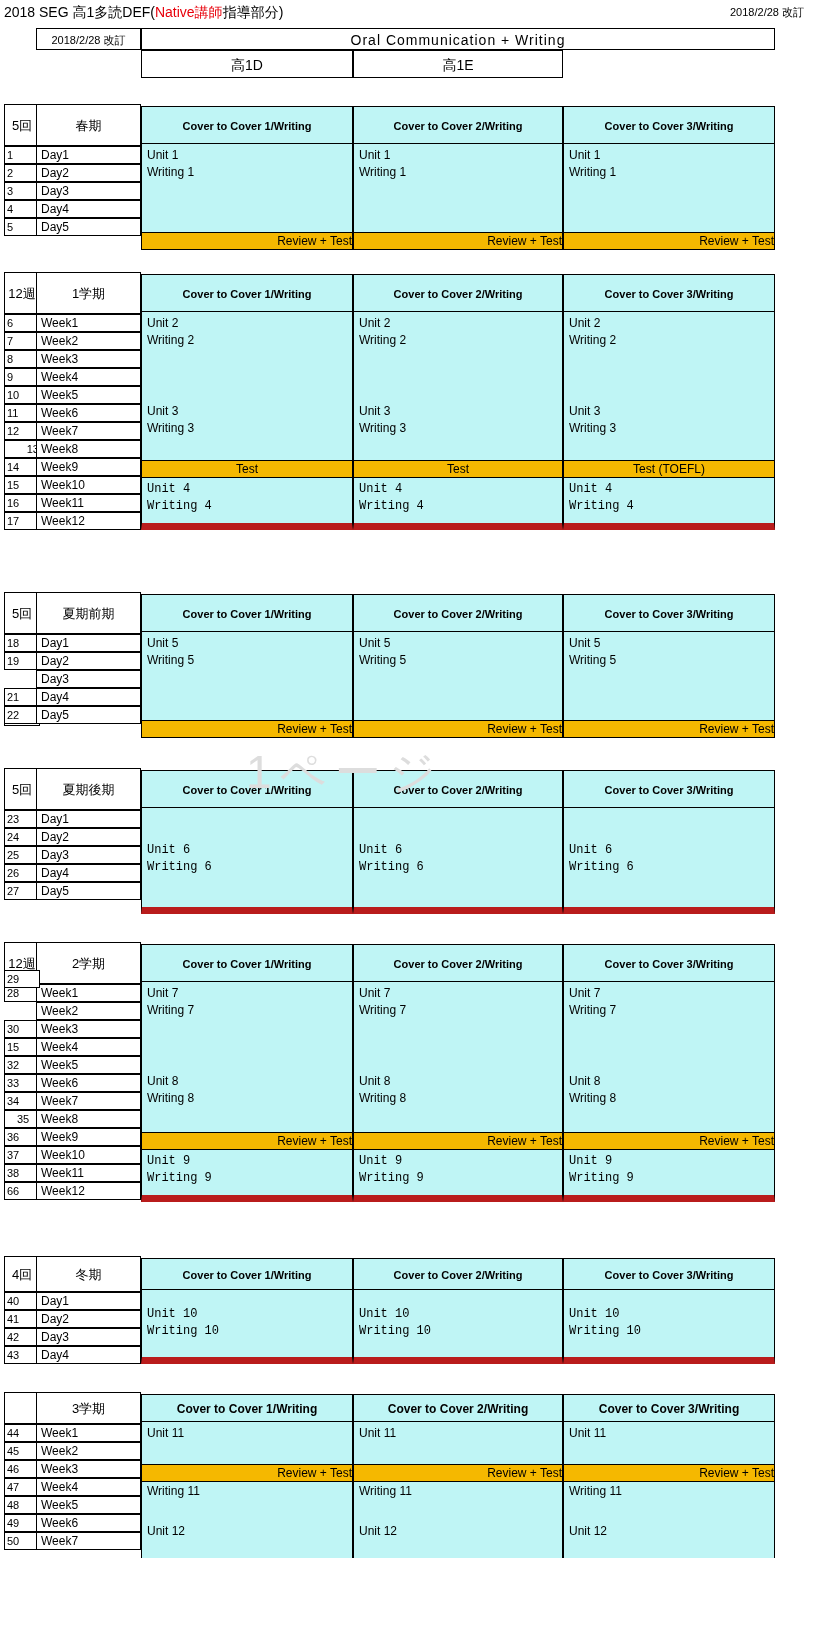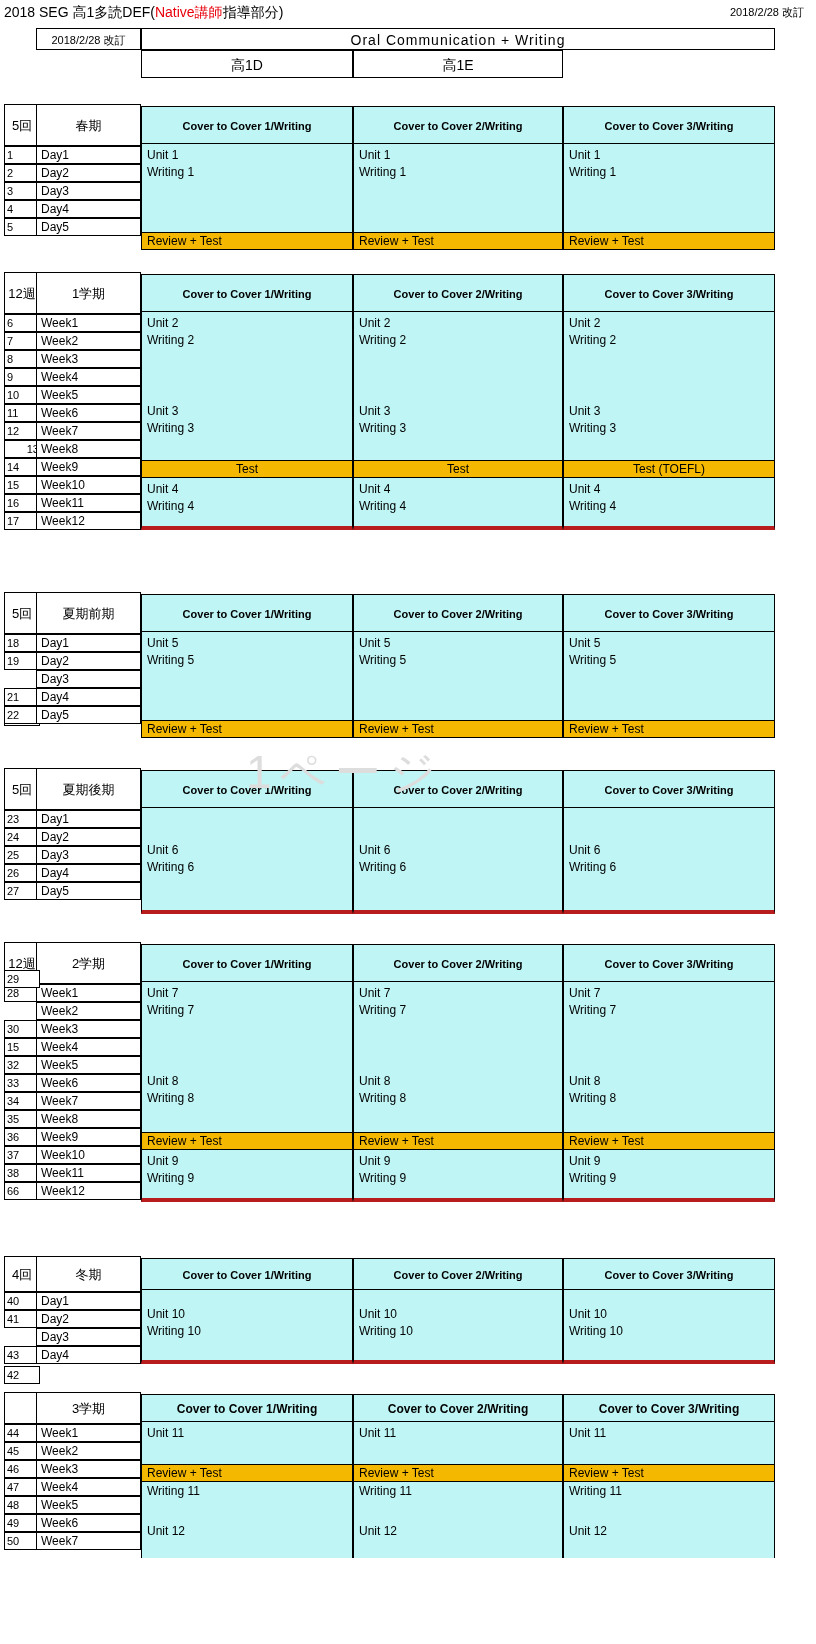--- a/index.html
+++ b/index.html
@@ -77,28 +77,28 @@
     line-height:26px;height:26px;
   }
   .body-cell{
     border-left:1px solid #000;border-right:1px solid #000;
     background:#bff5f5;
     font-size:12px;
     padding:3px 0 0 5px;
     line-height:17px;
     white-space:pre-line;
   }
-  .body-cell.bb{border-bottom:4px solid #b91c1c;}
+  .body-cell.bb{border-bottom:7px solid #b91c1c;font-family:Liberation Mono, monospace;}
   .barline{
     border:1px solid #000;
     background:#f5b800;
     font-size:12px;line-height:16px;height:18px;
     text-align:center;
   }
-  .barline.left{text-align:left;padding-left:5px;}
+  .barline.left{text-align:right;padding-left:5px;}
 
   
   #watermark{
     position:absolute;left:246px;top:742px;
     font-size:46px;color:#dddddd;
     letter-spacing:8px;
     font-family:"Liberation Sans",sans-serif;
     z-index:5;pointer-events:none;
   }
 </style>
@@ -265,21 +265,21 @@
   <div class="bx numcell" style="top:1020px;">30</div>
   <div class="bx daycell" style="top:1020px;">Week3</div>
   <div class="bx numcell" style="top:1038px;">15</div>
   <div class="bx daycell" style="top:1038px;">Week4</div>
   <div class="bx numcell" style="top:1056px;">32</div>
   <div class="bx daycell" style="top:1056px;">Week5</div>
   <div class="bx numcell" style="top:1074px;">33</div>
   <div class="bx daycell" style="top:1074px;">Week6</div>
   <div class="bx numcell" style="top:1092px;">34</div>
   <div class="bx daycell" style="top:1092px;">Week7</div>
-  <div class="bx numcell" style="top:1110px;">35</div>
+  <div class="bx numcell" style="top:1110px;text-align:center;">35</div>
   <div class="bx daycell" style="top:1110px;">Week8</div>
   <div class="bx numcell" style="top:1128px;">36</div>
   <div class="bx daycell" style="top:1128px;">Week9</div>
   <div class="bx numcell" style="top:1146px;">37</div>
   <div class="bx daycell" style="top:1146px;">Week10</div>
   <div class="bx numcell" style="top:1164px;">38</div>
   <div class="bx daycell" style="top:1164px;">Week11</div>
   <div class="bx numcell" style="top:1182px;">66</div>
   <div class="bx daycell" style="top:1182px;">Week12</div>
 
@@ -311,21 +311,21 @@
   <div class="bx termnum" style="top:1256px;height:36px;line-height:36px;">4回</div>
   <div class="bx termname" style="top:1256px;height:36px;line-height:36px;">冬期</div>
   <div class="bx bookhdr colD" style="top:1258px;height:32px;line-height:32px;">Cover to Cover 1/Writing</div>
   <div class="bx bookhdr colE" style="top:1258px;height:32px;line-height:32px;">Cover to Cover 2/Writing</div>
   <div class="bx bookhdr colF" style="top:1258px;height:32px;line-height:32px;">Cover to Cover 3/Writing</div>
 
   <div class="bx numcell" style="top:1292px;">40</div>
   <div class="bx daycell" style="top:1292px;">Day1</div>
   <div class="bx numcell" style="top:1310px;">41</div>
   <div class="bx daycell" style="top:1310px;">Day2</div>
-  <div class="bx numcell" style="top:1328px;margin-top:38px;">42</div>
+  <div class="bx numcell" style="top:1328px;">42</div>
   <div class="bx daycell" style="top:1328px;">Day3</div>
   <div class="bx numcell" style="top:1346px;">43</div>
   <div class="bx daycell" style="top:1346px;">Day4</div>
 
   <div class="bx body-cell bb colD" style="top:1290px;height:74px;padding-top:16px;">Unit 10
 Writing 10</div>
   <div class="bx body-cell bb colE" style="top:1290px;height:74px;padding-top:16px;">Unit 10
 Writing 10</div>
   <div class="bx body-cell bb colF" style="top:1290px;height:74px;padding-top:16px;">Unit 10
 Writing 10</div>

